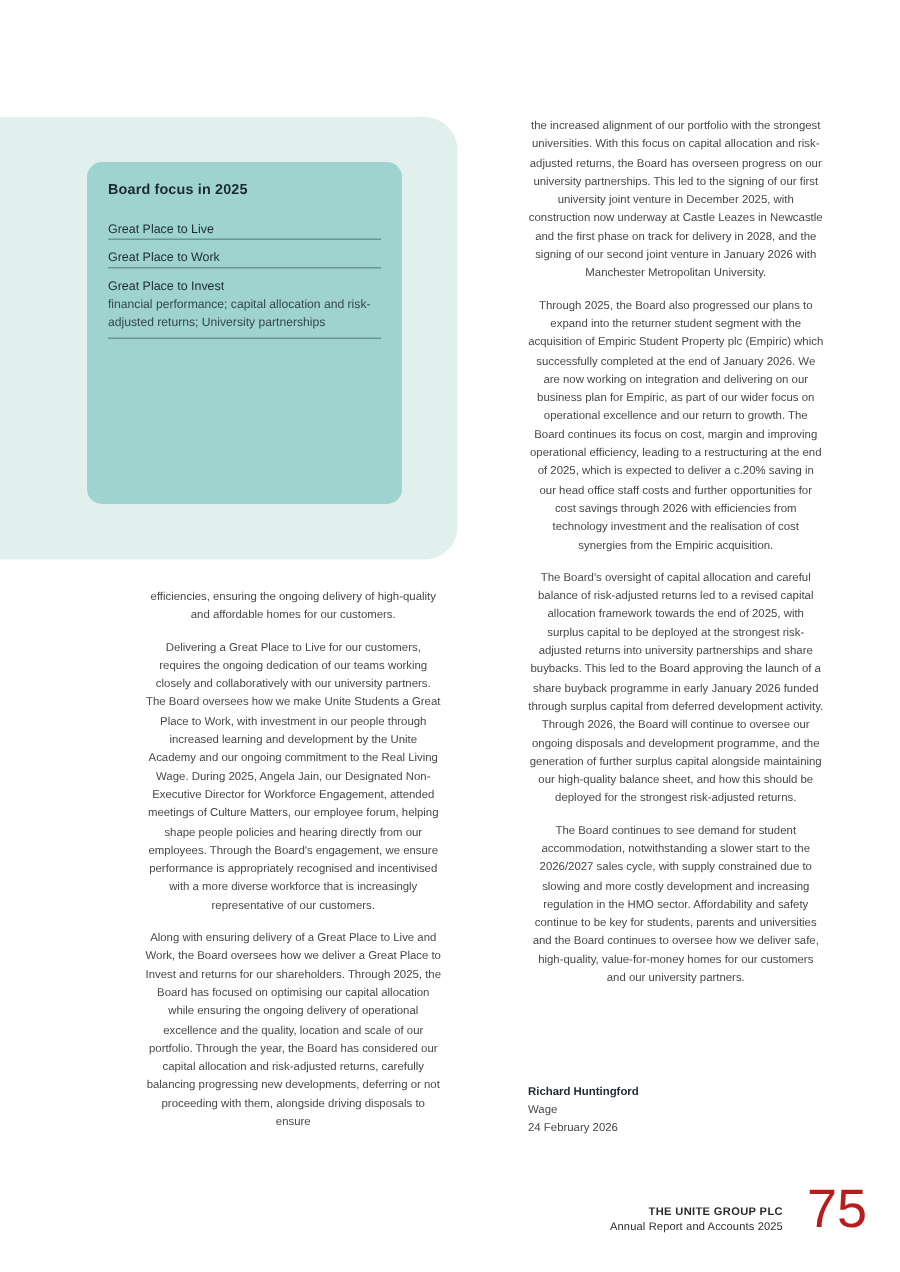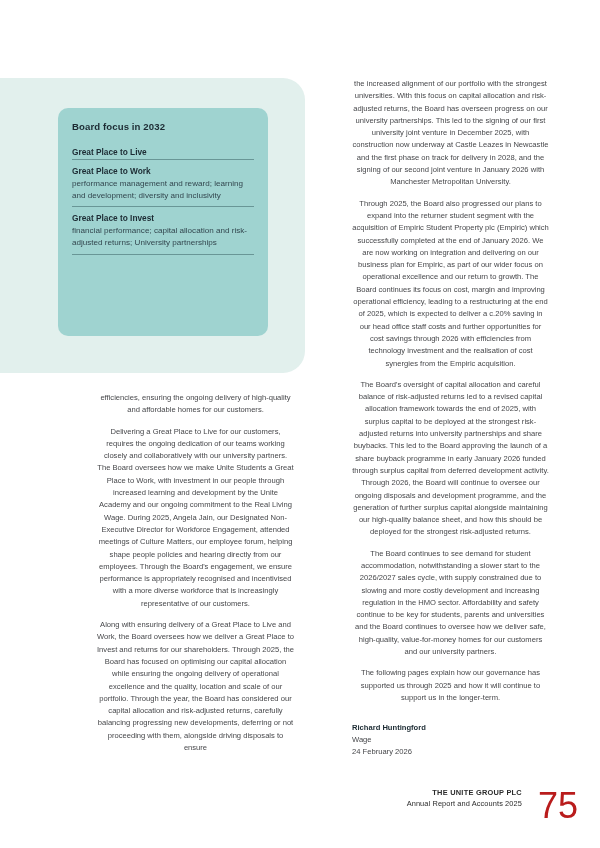--- a/index.html
+++ b/index.html
@@ -48,21 +48,21 @@
     color: #1c2b33;
     letter-spacing: 0.1px;
     margin: 0 0 13px 0;
     line-height: 1.2;
   }
   #focus-box .pillar {
     margin: 0;
   }
   #focus-box .pillar-title {
     font-size: 8.3px;
-    font-weight: bold;
+    font-weight: normal;
     color: #1c2b33;
     line-height: 1.45;
     margin: 0 0 1px 0;
   }
   #focus-box .pillar-desc {
     font-size: 8.1px;
     color: #33474f;
     line-height: 1.52;
     margin: 0 0 4px 0;
   }
@@ -106,21 +106,21 @@
     font-weight: bold;
     color: #1c2b33;
   }
 
   
   #footer {
     position: absolute;
     right: 22px;
     bottom: 24px;
     display: flex;
-    align-items: flex-start;
+    align-items: flex-end;
     gap: 16px;
     z-index: 3;
   }
   #footer .footer-text {
     text-align: right;
     font-size: 7.4px;
     line-height: 1.45;
     color: #2b2b2b;
   }
   #footer .footer-company {
@@ -136,30 +136,29 @@
     line-height: 1;
     font-weight: 400;
   }
 </style>
 </head>
 <body>
 
 <div id="mint-panel"></div>
 
 <section id="focus-box">
-  <h2 class="box-title">Board focus in 2032</h2>
+  <h2 class="box-title">Board focus in 2025</h2>
 
   <div class="pillar">
     <div class="pillar-title">Great Place to Live</div>
   </div>
   <div class="divider"></div>
 
   <div class="pillar">
     <div class="pillar-title">Great Place to Work</div>
-    <div class="pillar-desc">performance management and reward; learning and development; diversity and inclusivity</div>
   </div>
   <div class="divider"></div>
 
   <div class="pillar">
     <div class="pillar-title">Great Place to Invest</div>
     <div class="pillar-desc">financial performance; capital allocation and risk-adjusted returns; University partnerships</div>
   </div>
   <div class="divider"></div>
 </section>
 
@@ -167,21 +166,20 @@
   <p>efficiencies, ensuring the ongoing delivery of high-quality and affordable homes for our customers.</p>
   <p>Delivering a Great Place to Live for our customers, requires the ongoing dedication of our teams working closely and collaboratively with our university partners. The Board oversees how we make Unite Students a Great Place to Work, with investment in our people through increased learning and development by the Unite Academy and our ongoing commitment to the Real Living Wage. During 2025, Angela Jain, our Designated Non-Executive Director for Workforce Engagement, attended meetings of Culture Matters, our employee forum, helping shape people policies and hearing directly from our employees. Through the Board's engagement, we ensure performance is appropriately recognised and incentivised with a more diverse workforce that is increasingly representative of our customers.</p>
   <p>Along with ensuring delivery of a Great Place to Live and Work, the Board oversees how we deliver a Great Place to Invest and returns for our shareholders. Through 2025, the Board has focused on optimising our capital allocation while ensuring the ongoing delivery of operational excellence and the quality, location and scale of our portfolio. Through the year, the Board has considered our capital allocation and risk-adjusted returns, carefully balancing progressing new developments, deferring or not proceeding with them, alongside driving disposals to ensure</p>
 </div>
 
 <div class="col" id="right-col">
   <p>the increased alignment of our portfolio with the strongest universities. With this focus on capital allocation and risk-adjusted returns, the Board has overseen progress on our university partnerships. This led to the signing of our first university joint venture in December 2025, with construction now underway at Castle Leazes in Newcastle and the first phase on track for delivery in 2028, and the signing of our second joint venture in January 2026 with Manchester Metropolitan University.</p>
   <p>Through 2025, the Board also progressed our plans to expand into the returner student segment with the acquisition of Empiric Student Property plc (Empiric) which successfully completed at the end of January 2026. We are now working on integration and delivering on our business plan for Empiric, as part of our wider focus on operational excellence and our return to growth. The Board continues its focus on cost, margin and improving operational efficiency, leading to a restructuring at the end of 2025, which is expected to deliver a c.20% saving in our head office staff costs and further opportunities for cost savings through 2026 with efficiencies from technology investment and the realisation of cost synergies from the Empiric acquisition.</p>
   <p>The Board's oversight of capital allocation and careful balance of risk-adjusted returns led to a revised capital allocation framework towards the end of 2025, with surplus capital to be deployed at the strongest risk-adjusted returns into university partnerships and share buybacks. This led to the Board approving the launch of a share buyback programme in early January 2026 funded through surplus capital from deferred development activity. Through 2026, the Board will continue to oversee our ongoing disposals and development programme, and the generation of further surplus capital alongside maintaining our high-quality balance sheet, and how this should be deployed for the strongest risk-adjusted returns.</p>
   <p>The Board continues to see demand for student accommodation, notwithstanding a slower start to the 2026/2027 sales cycle, with supply constrained due to slowing and more costly development and increasing regulation in the HMO sector. Affordability and safety continue to be key for students, parents and universities and the Board continues to oversee how we deliver safe, high-quality, value-for-money homes for our customers and our university partners.</p>
-  <p>The following pages explain how our governance has supported us through 2025 and how it will continue to support us in the longer-term.</p>
 </div>
 
 <div id="signature">
   <div class="sig-name">Richard Huntingford</div>
   <div class="sig-role">Wage</div>
   <div class="sig-date">24 February 2026</div>
 </div>
 
 <footer id="footer">
   <div class="footer-text">

